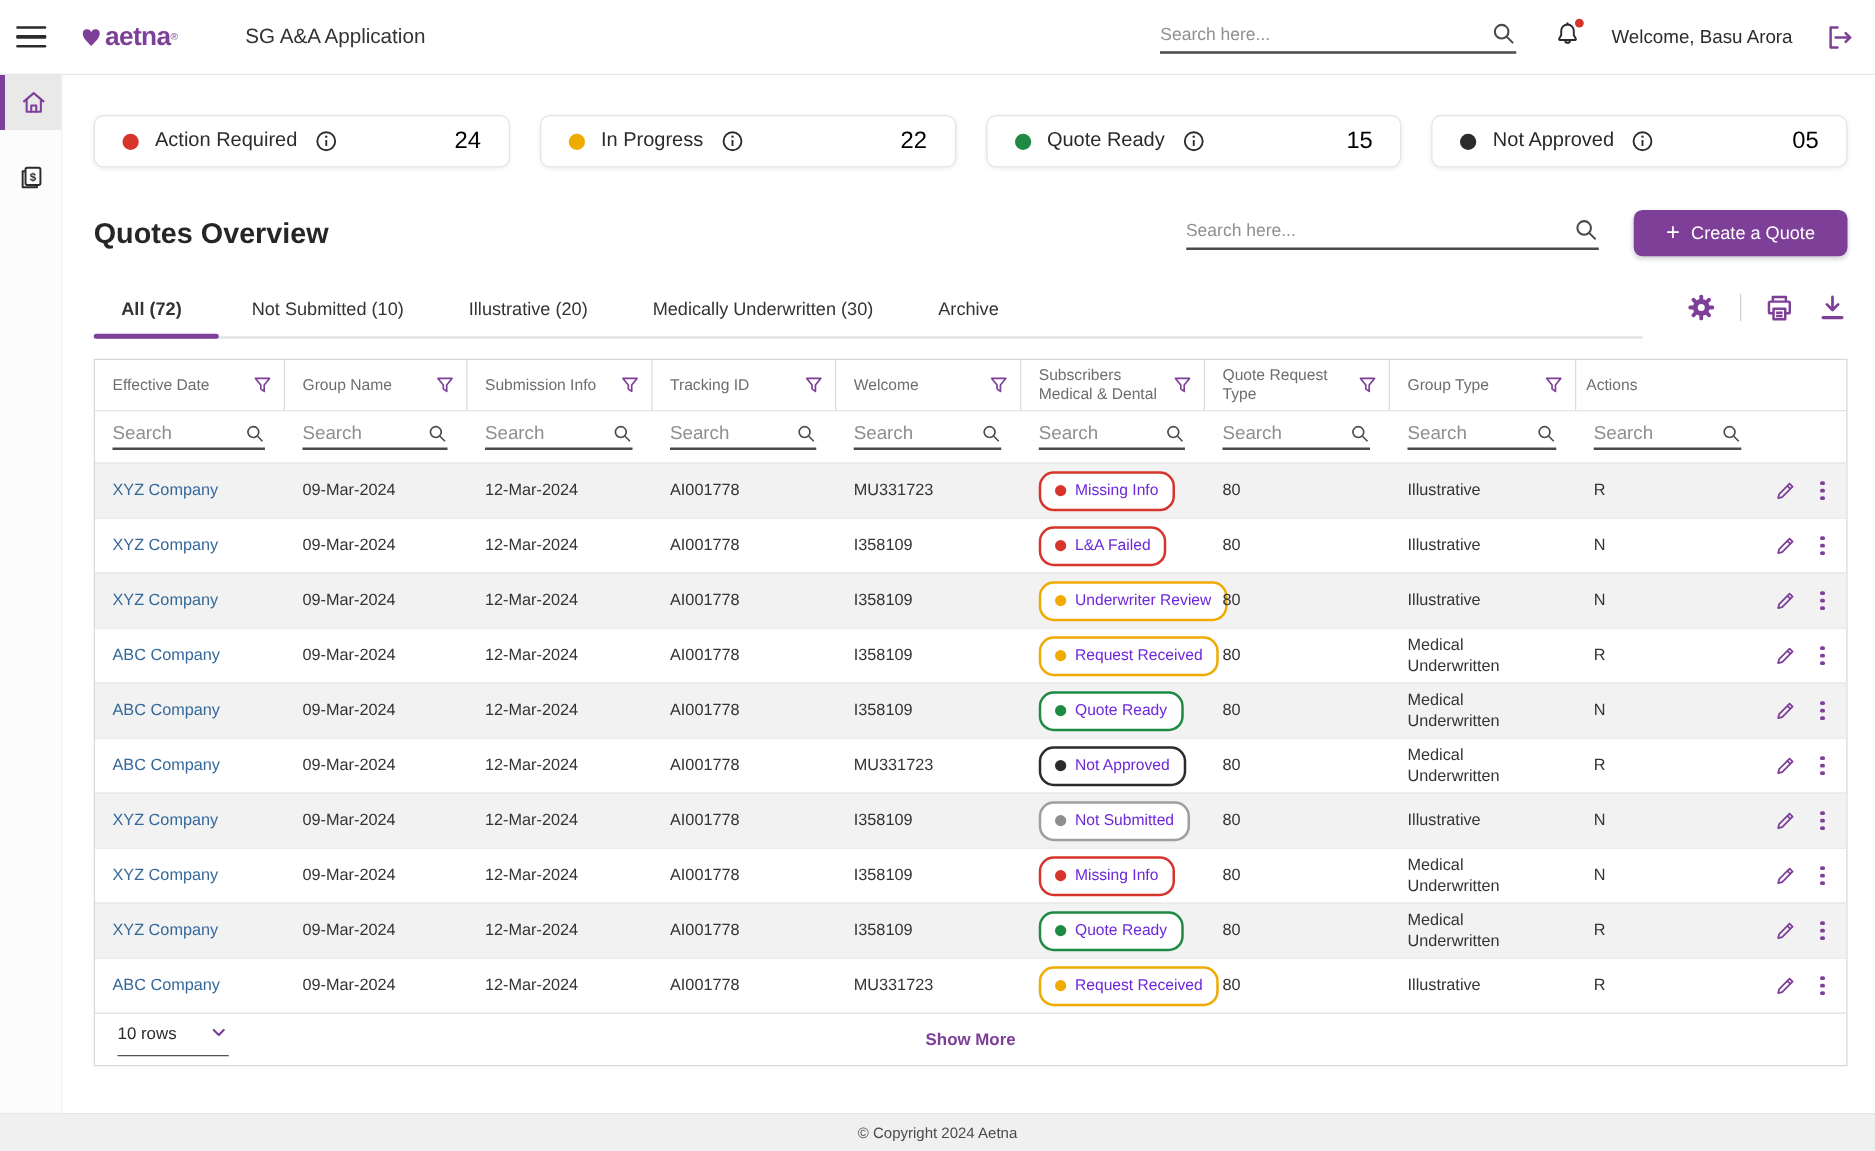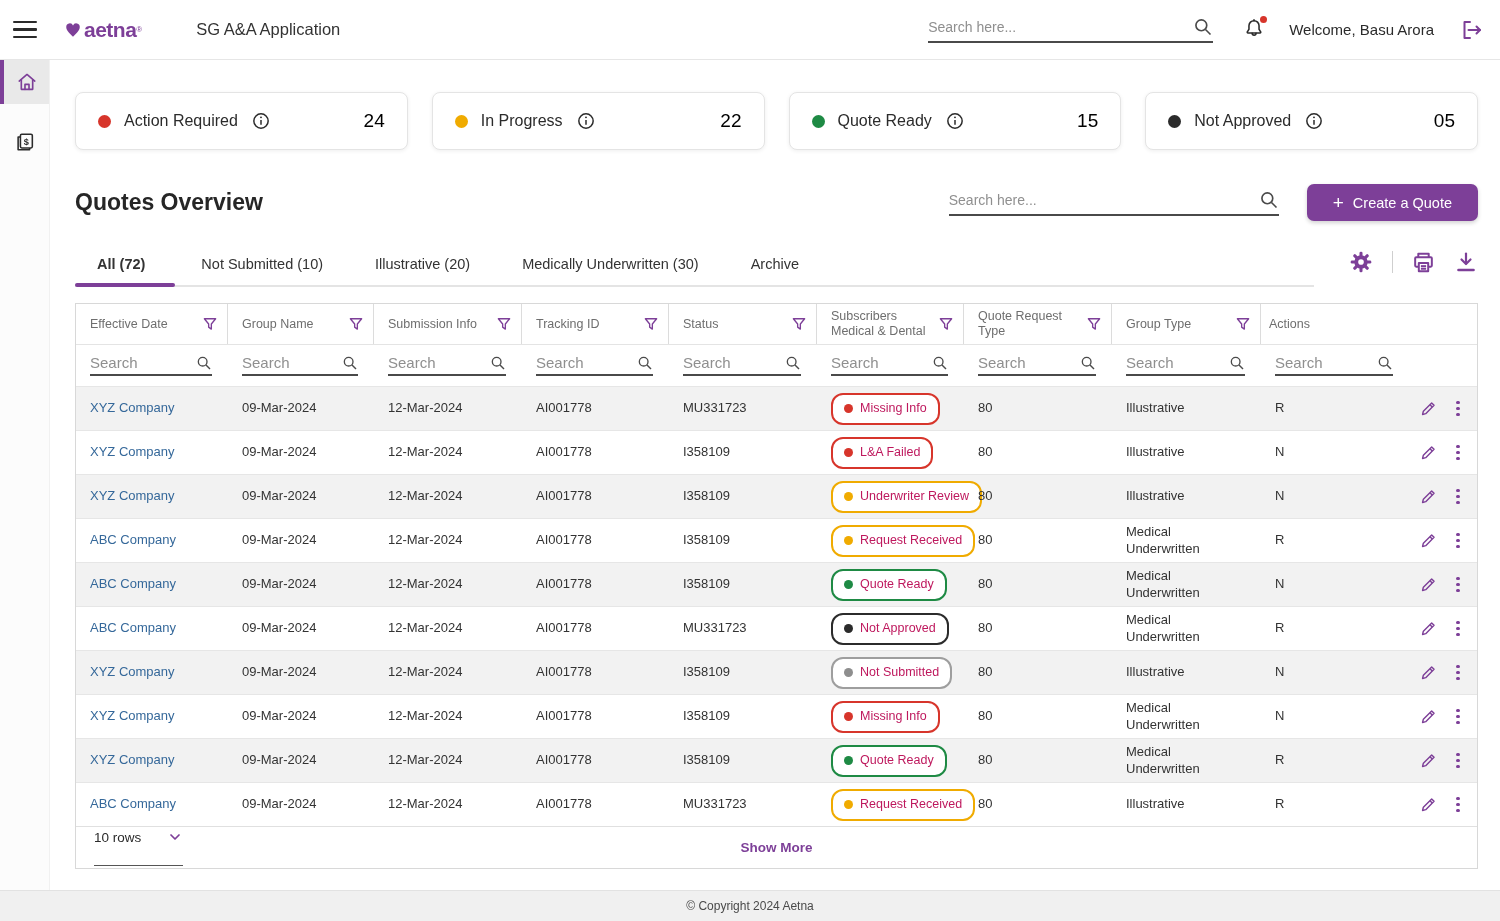--- a/index.html
+++ b/index.html
@@ -32,21 +32,21 @@
   
   .sidebar { position:fixed; left:0; top:60px; bottom:31px; width:50px; background:#fcfcfc;
     border-right:1px solid #f1f1f1; z-index:4; }
   .nav-item { height:44px; display:flex; align-items:center; justify-content:center; cursor:pointer; }
   .nav-item.active { background:#e9e9e9; border-left:4px solid #7D3F98; }
   .nav-item + .nav-item { margin-top:16px; }
 
   
   .content { margin-left:50px; }
   .cards { display:flex; gap:24px; margin:32px 22px 0 25px; }
-  .card { flex:1; height:58px; border:1px solid #e4e4e4; border-radius:8px; background:#fff;
+  .card { flex:1; height:42px; border:1px solid #e4e4e4; border-radius:8px; background:#fff;
     box-shadow:0 1px 4px rgba(0,0,0,.07); display:flex; align-items:center; padding:0 22px; gap:13px; }
   .card .dot { width:13px; height:13px; border-radius:50%; flex-shrink:0; }
   .dot-red   { background:#D7352B; } .dot-amber { background:#F0AB00; }
   .dot-green { background:#1E8A44; } .dot-black { background:#2B2B2B; }
   .card .label { font-size:16px; color:#2b2b2b; }
   .card .info { display:flex; cursor:pointer; }
   .card .count { margin-left:auto; font-size:19px; color:#000000; }
 
   .overview-row { display:flex; align-items:center; justify-content:space-between; margin:34px 22px 0 25px; }
   .page-title { font-size:23px; font-weight:700; color:#262626; }
@@ -81,35 +81,35 @@
   .search-row { border-top:1px solid #e4e4e4; }
   .scell { padding:9px 16px 10px 14px; }
   .scell .sbox { border-bottom-width:2px; padding-bottom:3px; }
   .scell input { font-size:15px; }
   .trow { min-height:44px; border-top:1px solid #e6e6e6; }
   .trow.shade { background:#f2f2f2; }
   .td { display:flex; align-items:center; padding:5px 8px 5px 14px; font-size:13px; color:#333; line-height:1.25; }
   .link { color:#35689A; cursor:pointer; }
   .td-qrt { max-width:120px; }
   .badge { display:inline-flex; align-items:center; gap:7px; height:32px; padding:0 11px;
-    border:2px solid; border-radius:12px; background:#fff; font-size:12.5px; color:#be185d; white-space:nowrap;justify-content:flex-end; }
+    border:2px solid; border-radius:12px; background:#fff; font-size:12.5px; color:#6d28d9; white-space:nowrap;justify-content:flex-end; }
   .bdot { width:9px; height:9px; border-radius:50%; flex-shrink:0; }
   .v-red    { border-color:#D7352B; } .v-red .bdot    { background:#D7352B; }
   .v-yellow { border-color:#F0AB00; } .v-yellow .bdot { background:#F0AB00; }
   .v-green  { border-color:#1E8A44; } .v-green .bdot  { background:#1E8A44; }
   .v-black  { border-color:#2B2B2B; } .v-black .bdot  { background:#2B2B2B; }
   .v-gray   { border-color:#9E9E9E; } .v-gray .bdot   { background:#8E8E8E; }
   .td-actions { justify-content:center; gap:15px; padding-left:4px; }
   .kebab { display:flex; flex-direction:column; gap:2.5px; cursor:pointer; padding:3px; }
   .kebab i { width:3.5px; height:3.5px; border-radius:50%; background:#7D3F98; }
 
   .tfoot { display:flex; align-items:center; min-height:42px; border-top:1px solid #e0e0e0;
     position:relative; padding:0 18px; }
   .rows-select { display:flex; align-items:center; gap:26px; border-bottom:1.5px solid #555;
-    padding-bottom:20px; font-size:13.5px; color:#2b2b2b; cursor:pointer; }
+    padding-bottom:10px; font-size:13.5px; color:#2b2b2b; cursor:pointer; }
   .show-more { position:absolute; left:50%; transform:translateX(-50%); color:#7D3F98;
     font-weight:700; font-size:13.5px; cursor:pointer; }
 
   .page-footer { position:fixed; left:0; right:0; bottom:0; height:31px; background:#f0f0f0;
     border-top:1px solid #e2e2e2; display:flex; align-items:center; justify-content:center;
     font-size:12px; color:#4a4a4a; z-index:6; }
 </style>
 </head>
 <body>
 
@@ -308,21 +308,21 @@
         </div>
         <div class="th">
           <span class="th-label">Tracking ID</span>
           <span class="funnel">
             <svg width="18" height="18" viewBox="0 0 24 24" fill="none" stroke="#7D3F98" stroke-width="1.8" stroke-linejoin="round">
               <path d="M4.5 5 H19.5 L13.8 12 V18.8 L10.2 16.2 V12 Z"></path>
             </svg>
           </span>
         </div>
         <div class="th">
-          <span class="th-label">Status</span>
+          <span class="th-label">Welcome</span>
           <span class="funnel">
             <svg width="18" height="18" viewBox="0 0 24 24" fill="none" stroke="#7D3F98" stroke-width="1.8" stroke-linejoin="round">
               <path d="M4.5 5 H19.5 L13.8 12 V18.8 L10.2 16.2 V12 Z"></path>
             </svg>
           </span>
         </div>
         <div class="th">
           <span class="th-label">Subscribers Medical &amp; Dental</span>
           <span class="funnel">
             <svg width="18" height="18" viewBox="0 0 24 24" fill="none" stroke="#7D3F98" stroke-width="1.8" stroke-linejoin="round">

